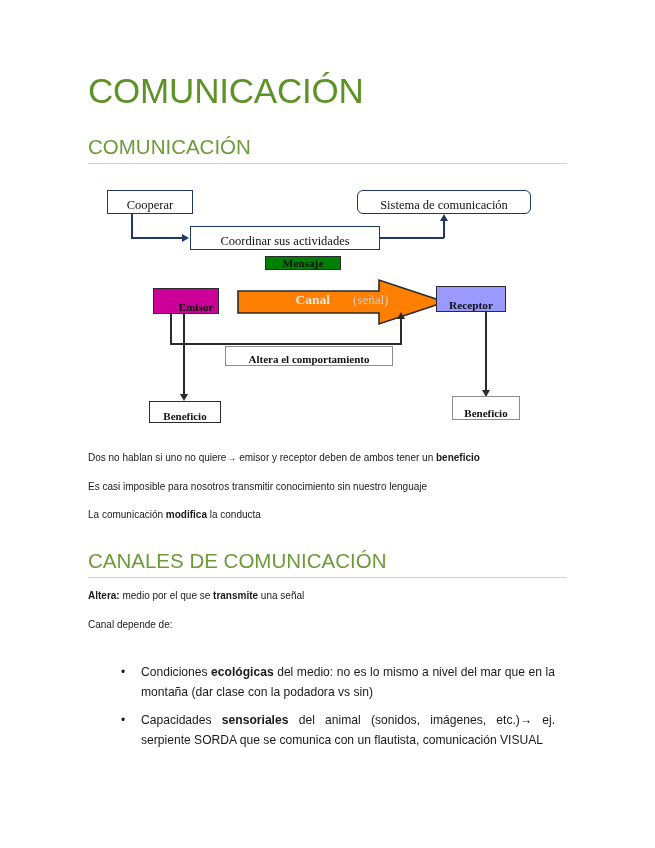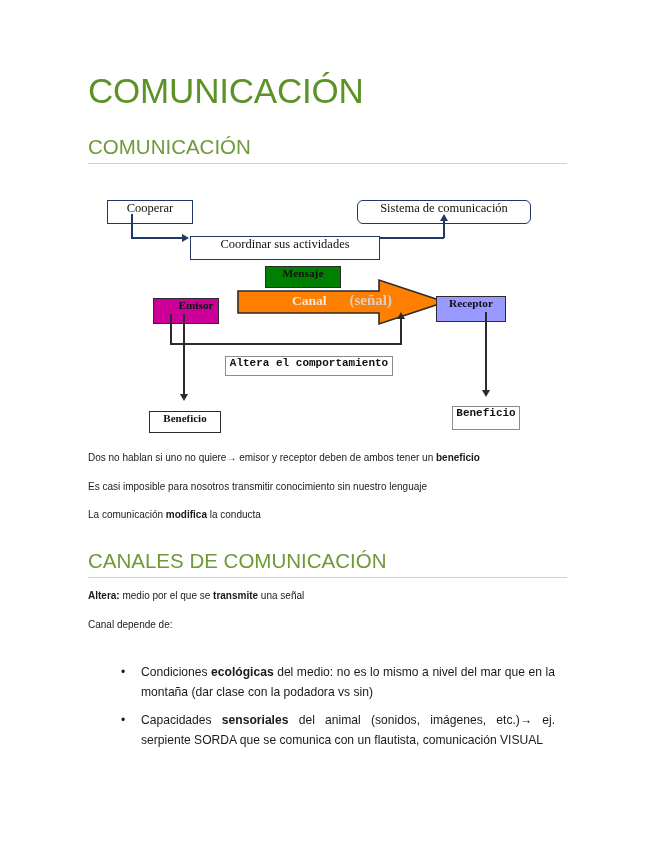--- a/index.html
+++ b/index.html
@@ -88,25 +88,24 @@
     width: 480px;
     height: 255px;
     margin-left: -3px;
     margin-top: 18px;
     font-family: "Liberation Serif", serif;
   }
   .dbox {
     position: absolute;
     box-sizing: border-box;
     display: flex;
-    align-items: flex-start;
+    align-items: flex-end;
     justify-content: center;
     white-space: nowrap;
     background: #ffffff;
-    margin-top: 10px;
   }
 
   
   .nb {
     border: 1.3px solid #1f3864;
     font-size: 12.5px;
     color: #111111;
     padding: 0 7px;
   }
   
@@ -117,21 +116,20 @@
     color: #111111;
     padding: 0 6px;
   }
   .kb-thin {
     border: 1px solid #8c8c8c;
     font-size: 11px;
     font-weight: bold;
     color: #111111;
     padding: 0 6px;
     background: #ffffff;
-    font-family: Liberation Mono, monospace;
   }
   
   .cb {
     font-size: 11.3px;
     font-weight: bold;
     color: #111111;
     border: 1.2px solid #2b2b2b;
   }
 
   
@@ -172,22 +170,22 @@
     left: 0; right: 0;
     top: 14px;
     text-align: center;
     font-family: "Liberation Serif", serif;
     font-size: 13.5px;
     font-weight: bold;
     color: #f2e9df;
     pointer-events: none;
   }
   .bigarrow-label .sub {
-    font-size: 15px;
-    font-weight: bold;
+    font-size: 13px;
+    font-weight: normal;
     color: #d9cfc6;
     margin-left: 23px;
   }
 </style>
 </head>
 <body>
 
 <div class="page">
 
   <h1 class="title-h1">COMUNICACIÓN</h1>
@@ -209,21 +207,21 @@
     </div>
 
     <div class="ln-v" style="left:46px; top:32px; width:1.6px; height:24px;"></div>
     <div class="ln-h" style="left:46px; top:55px; width:52px; height:1.6px;"></div>
     <div class="arrowhead ah-right" style="left:97px; top:51.5px;"></div>
 
     <div class="ln-h" style="left:295px; top:55px; width:64px; height:1.6px;"></div>
     <div class="ln-v" style="left:358px; top:38px; width:1.6px; height:18px;"></div>
     <div class="arrowhead ah-up" style="left:354.5px; top:32px;"></div>
 
-    <div class="dbox cb" style="left:180px; top:74px; width:76px; height:22px; background:#008000;">
+    <div class="dbox cb" style="left:180px; top:74px; width:76px; height:14px; background:#008000;">
       <span>Mensaje</span>
     </div>
 
     <div class="bigarrow" style="left:152px; top:96px; width:210px; height:48px;">
       <svg width="210" height="48" viewBox="0 0 210 48">
         <polygon points="1,13 142,13 142,2 208,24 142,46 142,35 1,35" fill="#ff7f00" stroke="#2b2b2b" stroke-width="1.6" stroke-linejoin="miter"></polygon>
       </svg>
       <div class="bigarrow-label">
         <span>Canal</span><span class="sub">(señal)</span>
       </div>

